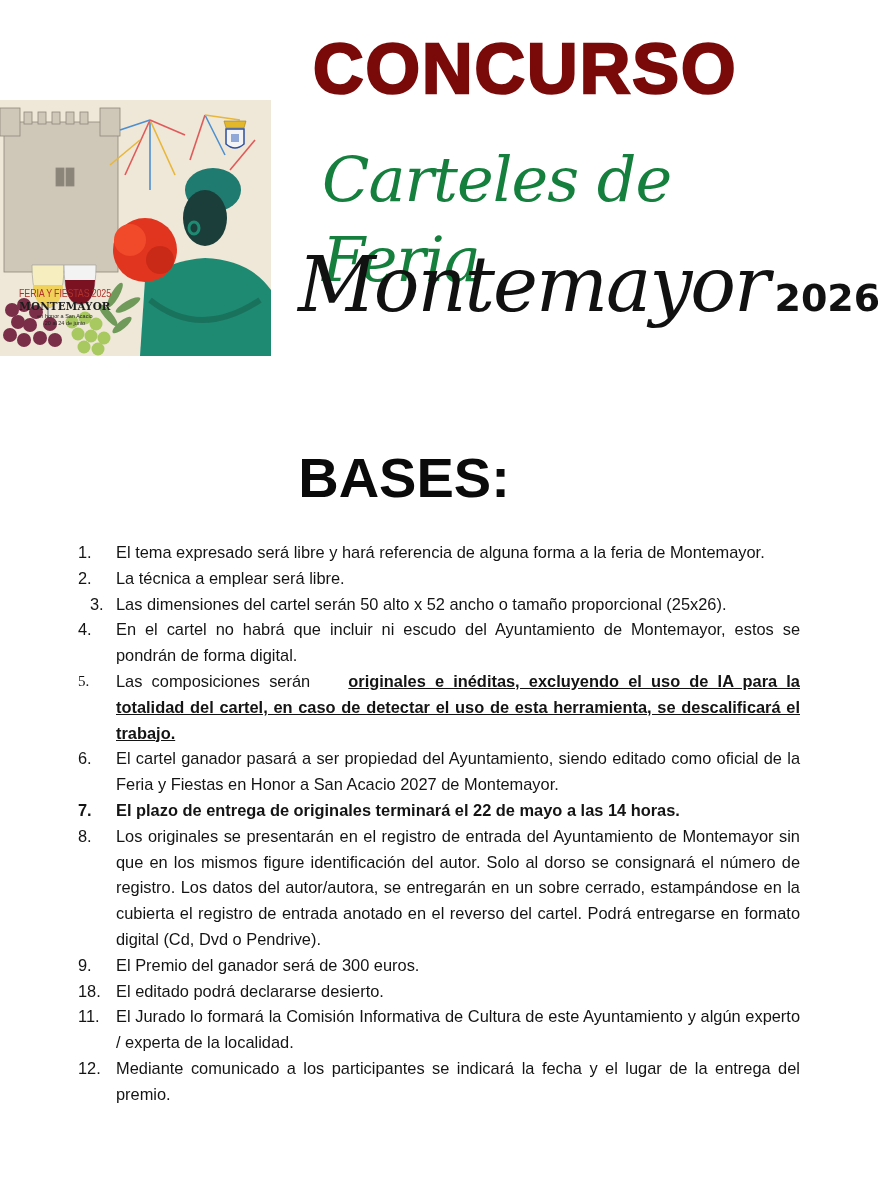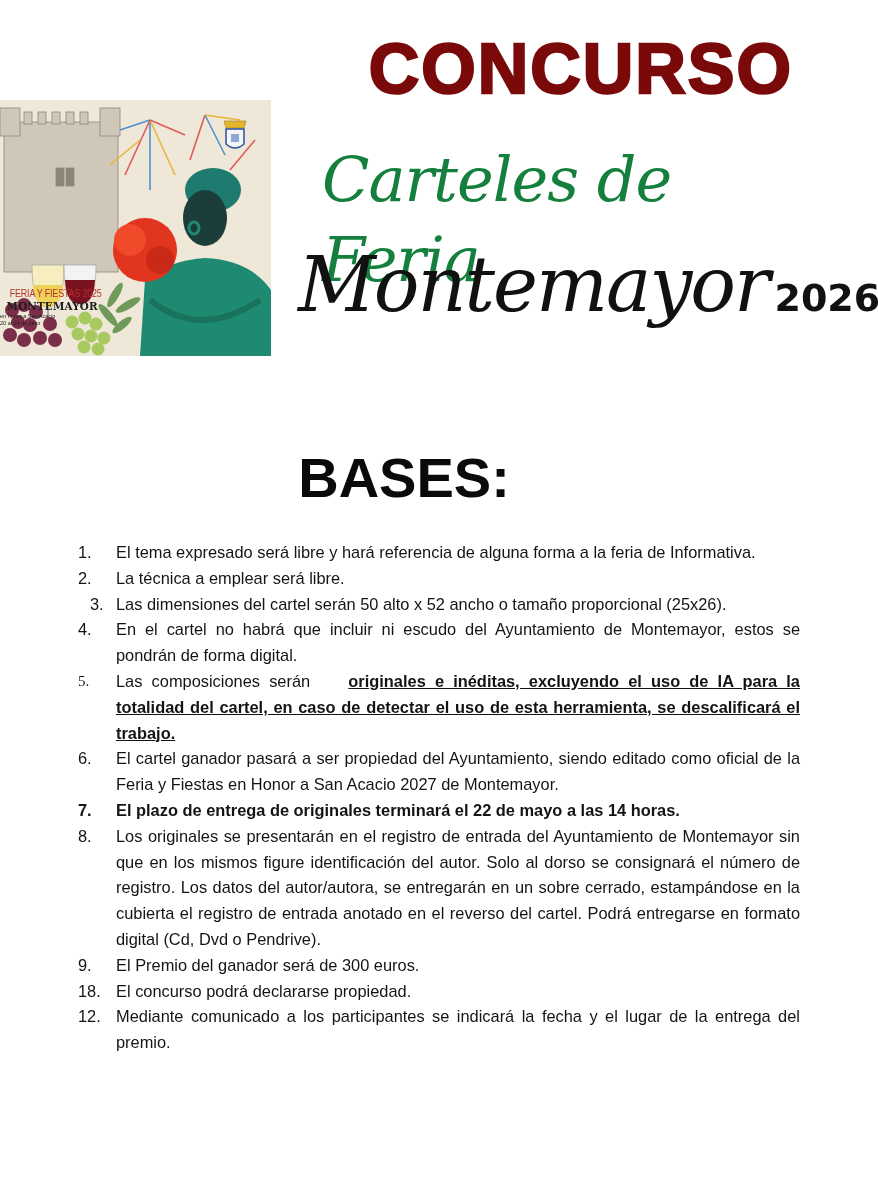--- a/index.html
+++ b/index.html
@@ -1,27 +1,27 @@
 <!DOCTYPE html>
 <html><head>
 <meta charset="utf-8">
 <style>
   html, body { margin: 0; padding: 0; background: #ffffff; }
   body { width: 878px; height: 1200px; position: relative; overflow: hidden; font-family: "Liberation Sans", sans-serif; color: #111; }
 
   
   .poster { position: absolute; left: 0; top: 100px; width: 271px; height: 256px; background: #efe8d8; overflow: hidden; }
   .poster svg { position: absolute; left: 0; top: 0; }
-  .poster-text { position: absolute; left: 0; top: 187px; width: 130px; text-align: left; }
+  .poster-text { position: absolute; left: 0; top: 187px; width: 130px; text-align: center; }
   .poster-feria { font-family: "Liberation Sans Narrow", "Liberation Sans", sans-serif; font-size: 10.5px; color: #b2322a; letter-spacing: -0.2px; font-stretch: condensed; transform: scaleX(0.85); display:block; white-space: nowrap;}
   .poster-town { font-family: "DejaVu Serif", serif; font-weight: bold; font-size: 11.5px; color: #1c1c1c; display:block; letter-spacing:0.2px; transform: scaleX(0.9); white-space: nowrap;}
   .poster-sub { font-size: 5.5px; color: #222; display:block; line-height: 7px; }
 
   
-  .title-concurso { position: absolute; left: 313px; top: 33px; width: 480px; text-align: right; font-family: "Liberation Sans", sans-serif; font-weight: 900; font-size: 70px; letter-spacing: 2px; color: #7a0a0a; line-height: 72px; -webkit-text-stroke: 2.5px #7a0a0a; }
+  .title-concurso { position: absolute; left: 313px; top: 33px; width: 480px; text-align: left; font-family: "Liberation Sans", sans-serif; font-weight: 900; font-size: 70px; letter-spacing: 2px; color: #7a0a0a; line-height: 72px; -webkit-text-stroke: 2.5px #7a0a0a; }
   .title-script1 { position: absolute; left: 322px; top: 140px; width: 480px; text-align: left; font-family: "DejaVu Serif", serif; font-style: italic; font-size: 62px; line-height: 80px; color: #15803d; letter-spacing: -1px; }
   .title-line2 { position: absolute; left: 298px; top: 240px; width: 560px; white-space: nowrap; }
   .title-script2 { font-family: "DejaVu Serif", serif; font-style: italic; font-size: 76px; color: #111; letter-spacing: -2px; line-height: 90px; }
   .title-year { font-family: "DejaVu Sans", sans-serif; font-weight: bold; font-size: 38px; color: #111; margin-left: 6px; }
 
   .bases-heading { position: absolute; left: 0; width: 808px; top: 446px; text-align: center; font-family: "Liberation Sans", sans-serif; font-weight: bold; font-size: 56px; line-height: 64px; color: #0a0a0a; }
 
   
   .rules { position: absolute; left: 70px; top: 540px; width: 730px; margin: 0; padding: 0; list-style: none; }
   .rule { position: relative; padding-left: 46px; font-family: "Liberation Sans", sans-serif; font-size: 16.4px; line-height: 25.8px; text-align: justify; color: #141414; transform-origin: left; }
@@ -136,21 +136,21 @@
 <div class="title-script1">Carteles de Feria</div>
 <div class="title-line2">
   <span class="title-script2">Montemayor</span><span class="title-year">2026</span>
 </div>
 
 <div class="bases-heading">BASES:</div>
 
 <ol class="rules">
   <li class="rule">
       <span class="num">1.</span>
-      <span class="txt">El tema expresado será libre y hará referencia de alguna forma a la feria de Informativa.</span>
+      <span class="txt">El tema expresado será libre y hará referencia de alguna forma a la feria de Montemayor.</span>
     </li>
   <li class="rule">
       <span class="num">2.</span>
       <span class="txt">La técnica a emplear será libre.</span>
     </li>
   <li class="rule num-offset">
       <span class="num">3.</span>
       <span class="txt">Las dimensiones del cartel serán 50 alto x 52 ancho o tamaño proporcional (25x26).</span>
     </li>
   <li class="rule">
@@ -172,19 +172,23 @@
   <li class="rule">
       <span class="num">8.</span>
       <span class="txt">Los originales se presentarán en el registro de entrada del Ayuntamiento de Montemayor sin que en los mismos figure identificación del autor. Solo al dorso se consignará el número de registro. Los datos del autor/autora, se entregarán en un sobre cerrado, estampándose en la cubierta el registro de entrada anotado en el reverso del cartel. Podrá entregarse en formato digital (Cd, Dvd o Pendrive).</span>
     </li>
   <li class="rule">
       <span class="num">9.</span>
       <span class="txt">El Premio del ganador será de 300 euros.</span>
     </li>
   <li class="rule">
       <span class="num">18.</span>
-      <span class="txt">El concurso podrá declararse propiedad.</span>
+      <span class="txt">El editado podrá declararse desierto.</span>
+    </li>
+  <li class="rule">
+      <span class="num">11.</span>
+      <span class="txt">El Jurado lo formará la Comisión Informativa de Cultura de este Ayuntamiento y algún experto / experta de la localidad.</span>
     </li>
   <li class="rule">
       <span class="num">12.</span>
       <span class="txt">Mediante comunicado a los participantes se indicará la fecha y el lugar de la entrega del premio.</span>
     </li>
 </ol>
 
 </body></html>

